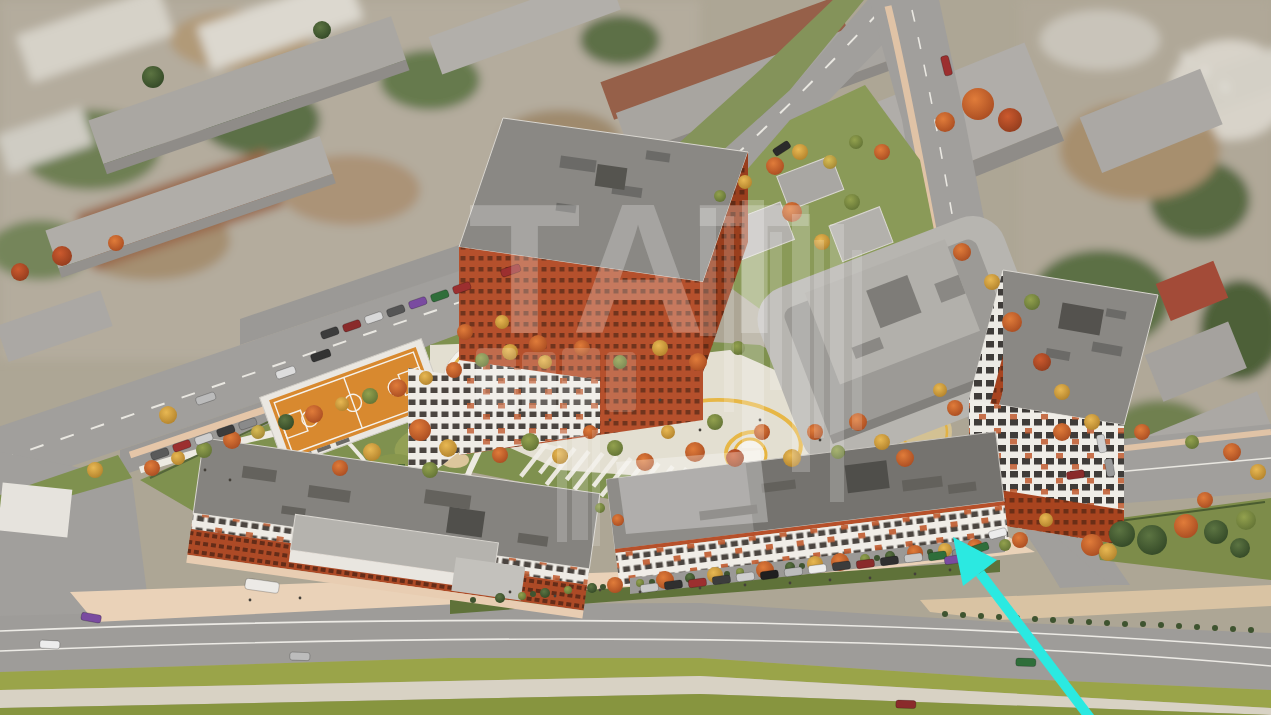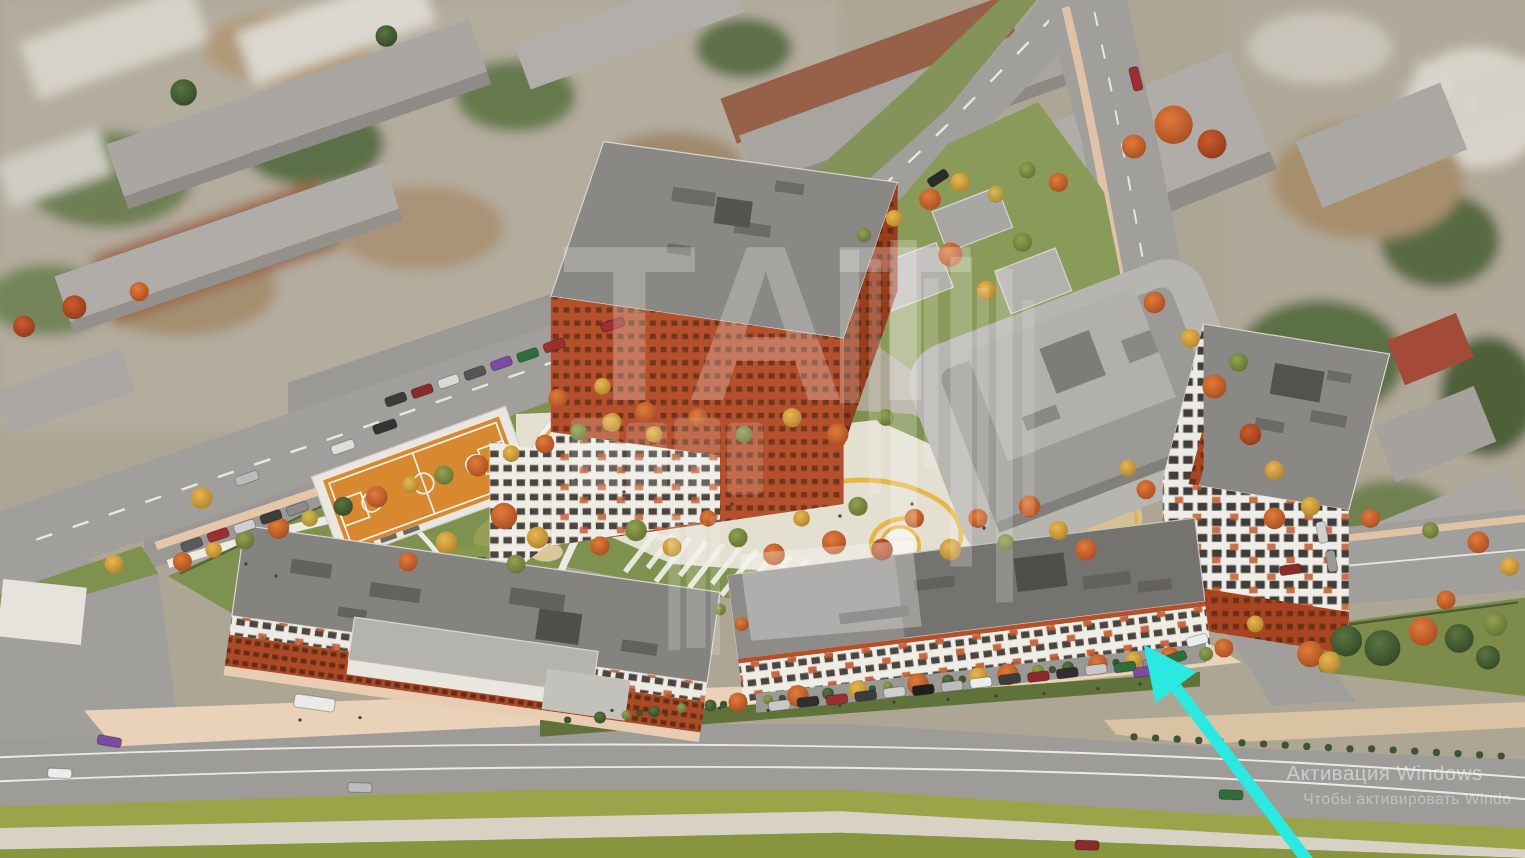--- a/index.html
+++ b/index.html
@@ -582,17 +582,13 @@
           <rect x="606" y="352" width="30" height="60" rx="5" opacity=".16"></rect>
   </g>
 </g>
 
 <g>
   <polygon points="984,570 1094,715 1086,721 976,576" fill="#2BE9E1"></polygon>
   <polygon points="953,537 997,560 963,586" fill="#2BE9E1"></polygon>
 </g>
 </svg>
 
-<div class="activation">
-  <span class="l1">Активация Windows</span>
-  <span class="l2">Чтобы активировать Windo</span>
 </div>
-</div>
 
 </body></html>

